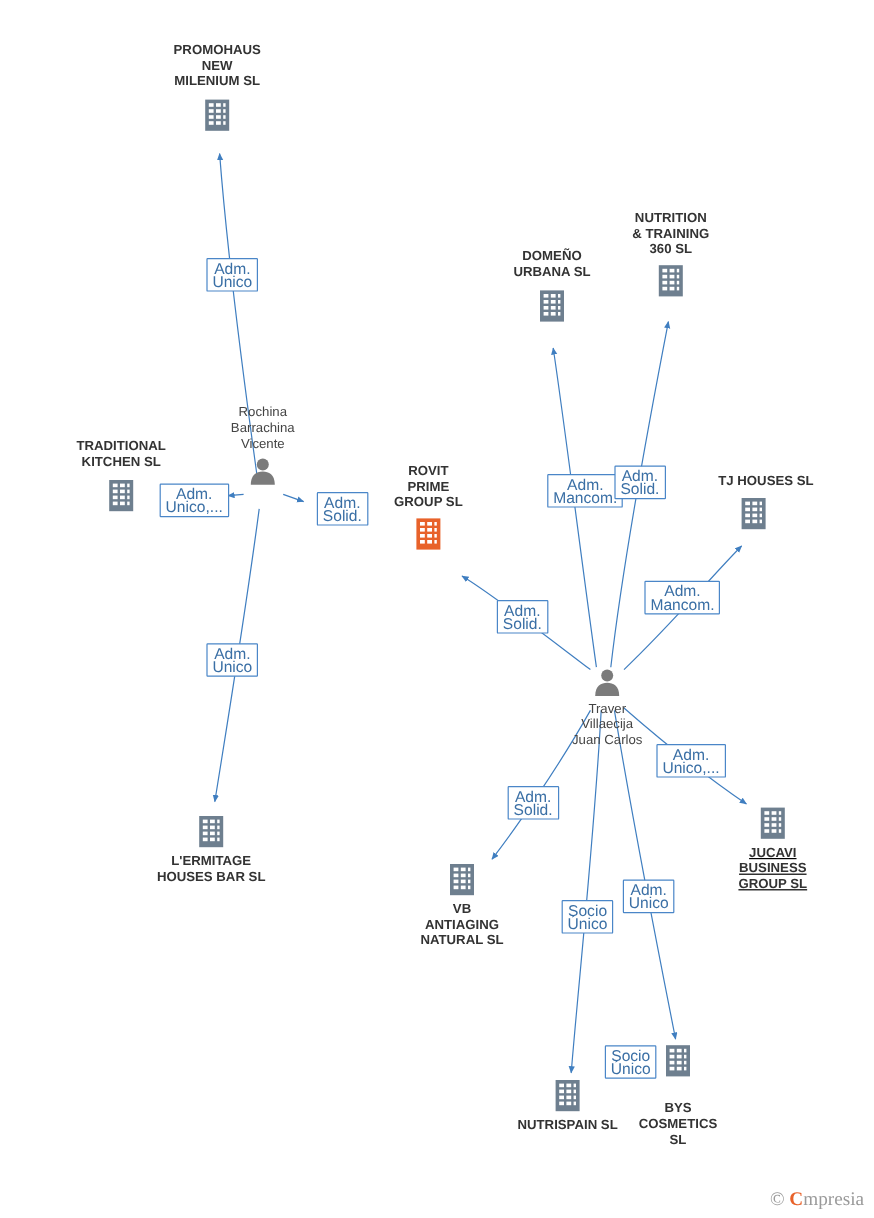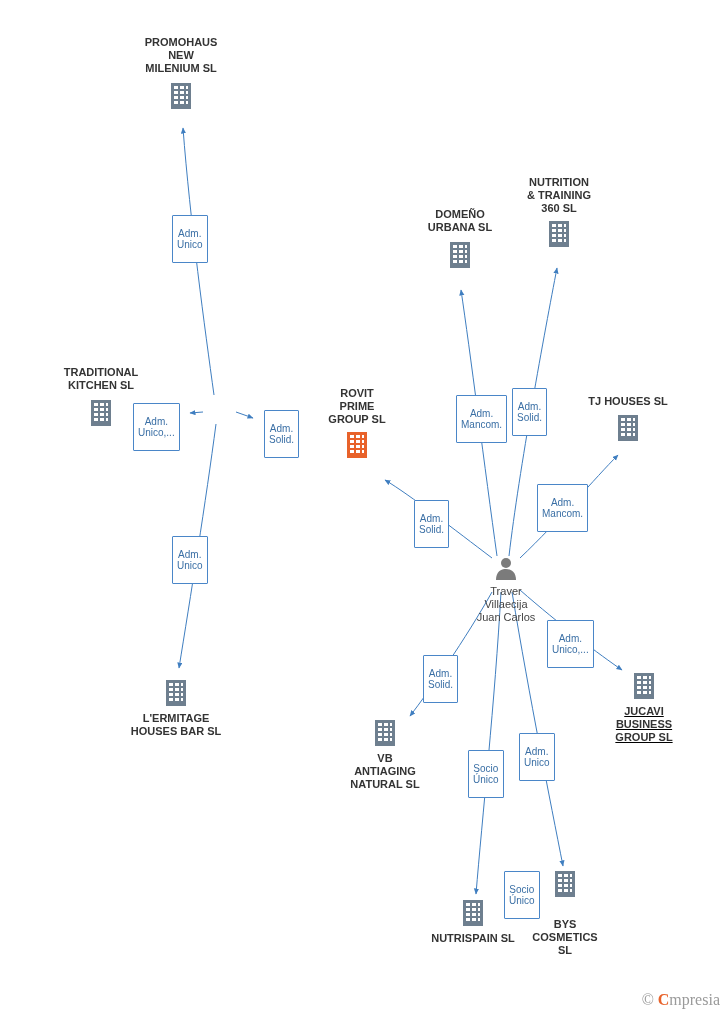--- a/index.html
+++ b/index.html
@@ -48,23 +48,23 @@
   }
   .glyph {
     display: block;
     margin: 0 auto;
   }
   .edge-label {
     position: absolute;
     border: 1px solid #4a86c8;
     background: #ffffff;
     color: #3a6fa5;
-    font-size: 10px;
+    font-size: 13px;
     line-height: 11px;
-    padding: 12px 4px;
+    padding: 2px 4px;
     text-align: center;
     white-space: pre-line;
     border-radius: 1px;
   }
   .watermark {
     position: absolute;
     right: 8px;
     bottom: 6px;
     font-size: 16px;
     color: #9a9a9a;
@@ -178,21 +178,21 @@
         <rect x="7" y="15" width="4" height="3"></rect>
           <rect x="13" y="15" width="4" height="3"></rect>
           <rect x="19" y="15" width="2" height="3"></rect>
         <rect x="7" y="20" width="4" height="3"></rect>
           <rect x="13" y="20" width="4" height="3"></rect>
           <rect x="19" y="20" width="2" height="3"></rect>
       </g>
     </svg>
   </div>
 
-  <div class="node company" style="left:578px; top:395px; width:100px;">
+  <div class="node company" style="left:578px; top:395px; width:100px;text-align:right;">
     <div class="label">TJ HOUSES  SL</div>
     <svg class="glyph" width="28" height="30" viewBox="0 0 28 30" style="margin-top:5px;">
       <rect x="4" y="2" width="20" height="26" fill="#6e7f8f"></rect>
       <g fill="#ffffff">
         <rect x="7" y="5" width="4" height="3"></rect>
           <rect x="13" y="5" width="4" height="3"></rect>
           <rect x="19" y="5" width="2" height="3"></rect>
         <rect x="7" y="10" width="4" height="3"></rect>
           <rect x="13" y="10" width="4" height="3"></rect>
           <rect x="19" y="10" width="2" height="3"></rect>
@@ -221,20 +221,29 @@
         <rect x="7" y="15" width="4" height="3"></rect>
           <rect x="13" y="15" width="4" height="3"></rect>
           <rect x="19" y="15" width="2" height="3"></rect>
         <rect x="7" y="20" width="4" height="3"></rect>
           <rect x="13" y="20" width="4" height="3"></rect>
           <rect x="19" y="20" width="2" height="3"></rect>
       </g>
     </svg>
   </div>
 
+  <div class="node person" style="left:169px; top:338px; width:100px;">
+    <div class="label">Rochina
+Barrachina
+Vicente</div>
+    <svg class="glyph" width="26" height="26" viewBox="0 0 26 26" style="margin-top:3px;">
+      <circle cx="13" cy="7" r="5" fill="#7b7b7b"></circle>
+      <path d="M3,24 C3,15.5 8,13 13,13 C18,13 23,15.5 23,24 Z" fill="#7b7b7b"></path>
+    </svg>
+  </div>
 
   <div class="node focus" style="left:307px; top:387px; width:100px;">
     <div class="label">ROVIT
 PRIME
 GROUP  SL</div>
     <svg class="glyph" width="28" height="30" viewBox="0 0 28 30" style="margin-top:4px;">
       <rect x="4" y="2" width="20" height="26" fill="#e8622a"></rect>
       <g fill="#ffffff">
         <rect x="7" y="5" width="4" height="3"></rect>
           <rect x="13" y="5" width="4" height="3"></rect>

